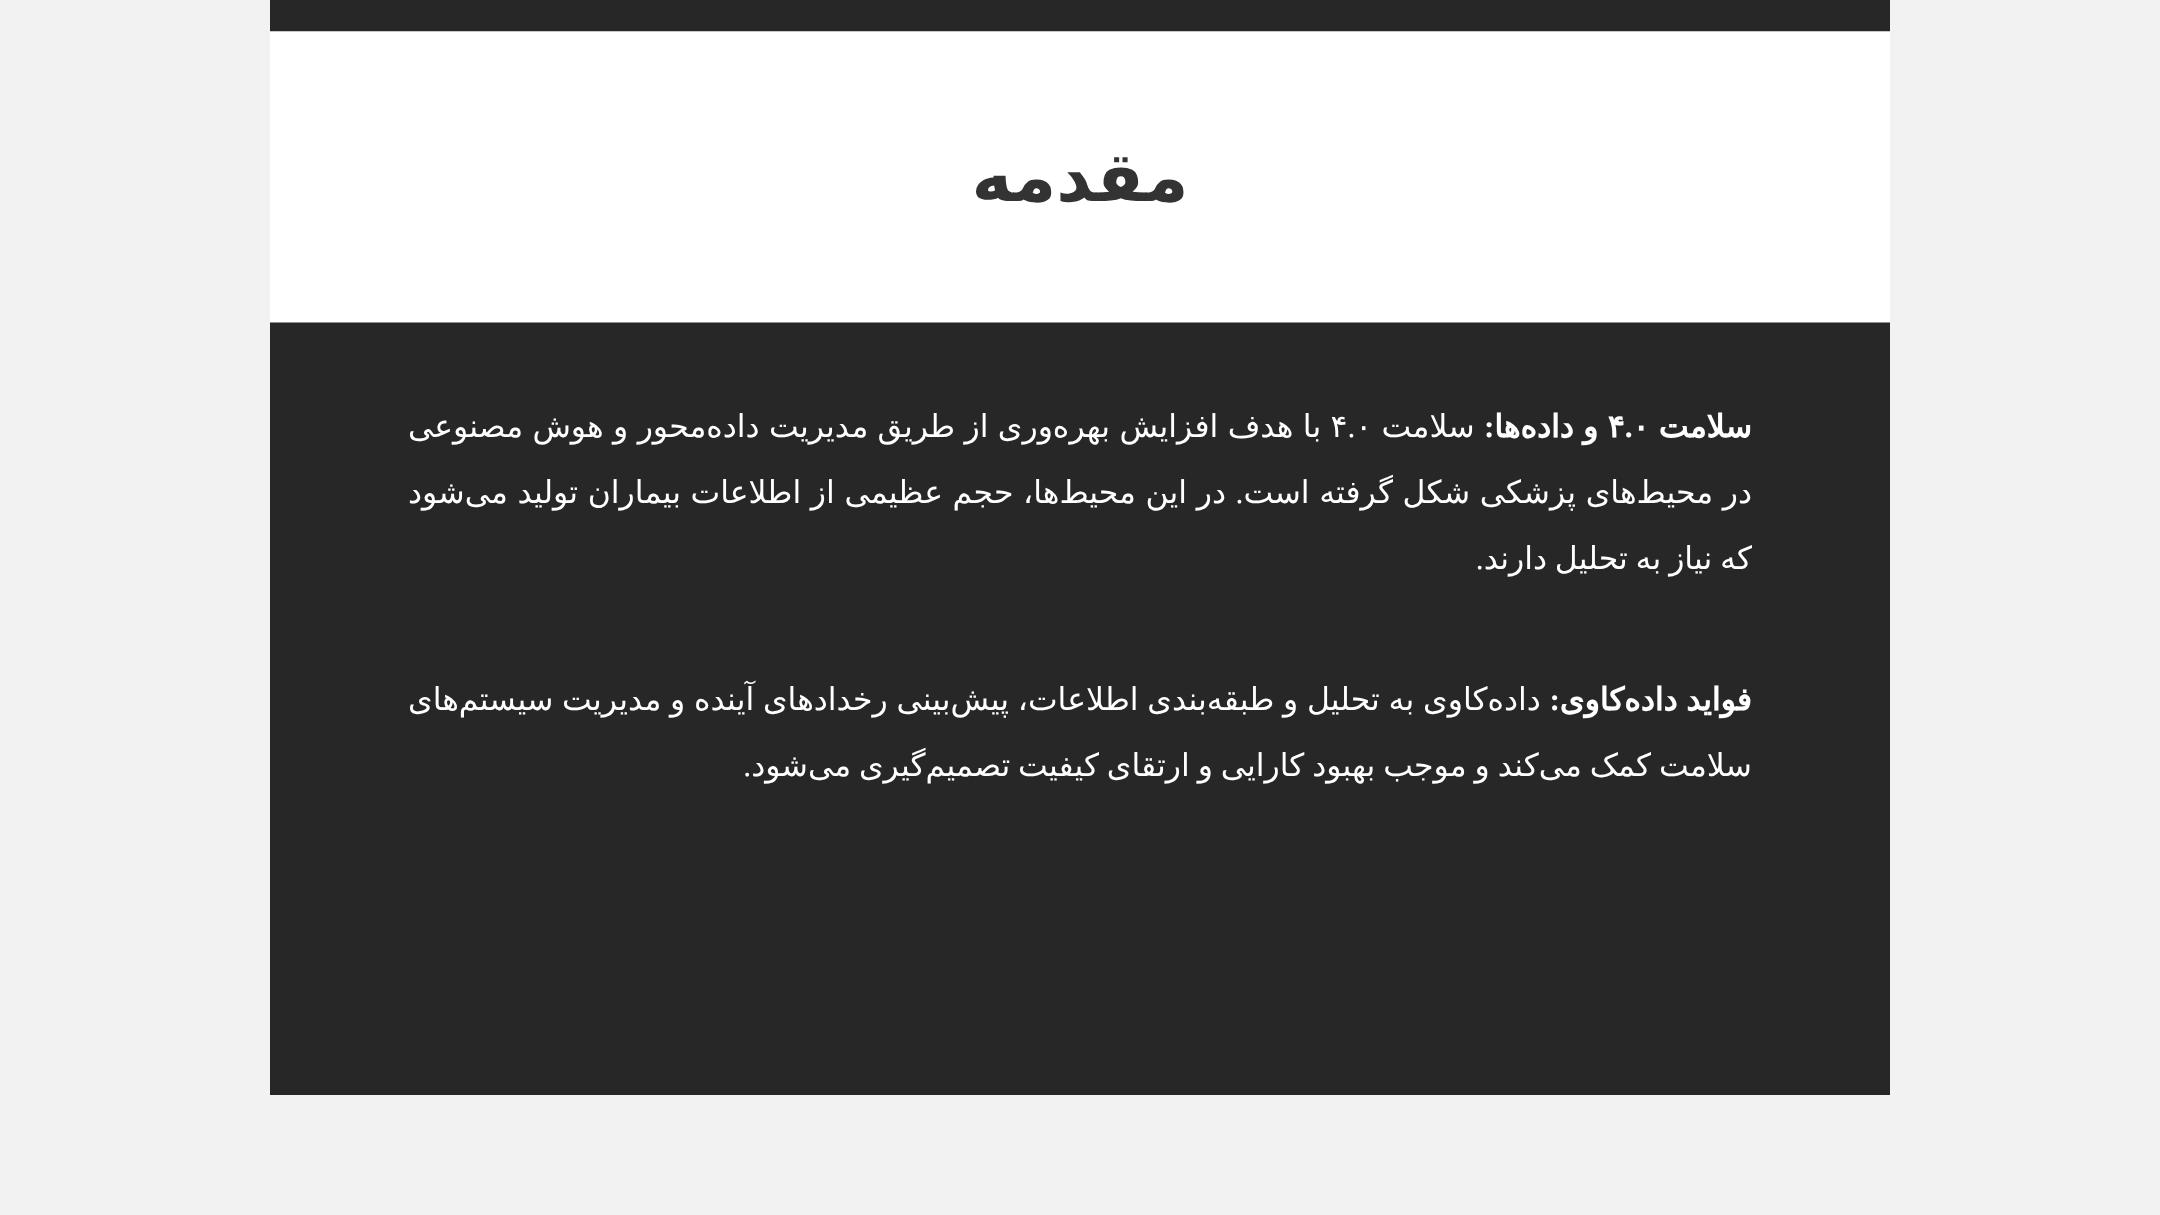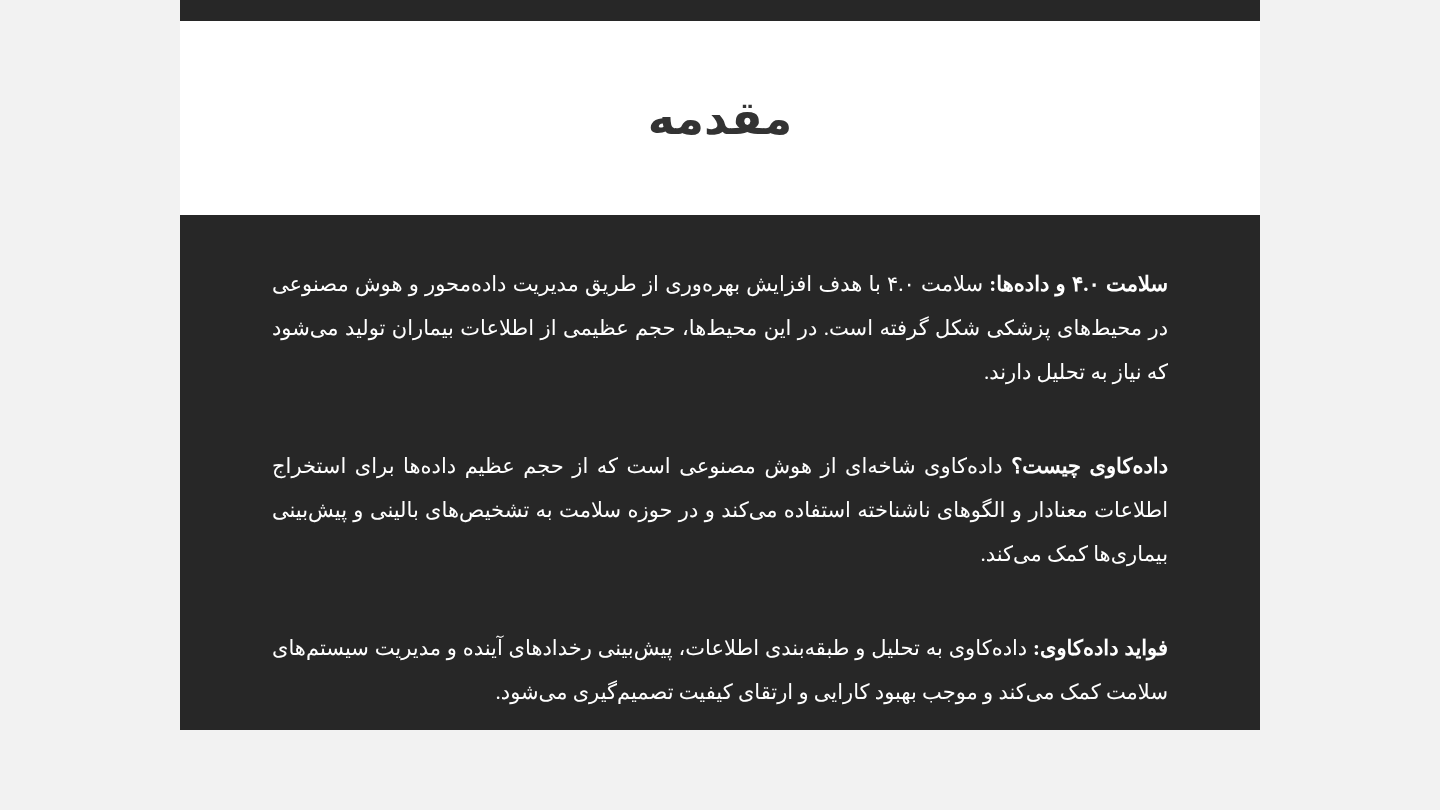--- a/index.html
+++ b/index.html
@@ -78,20 +78,19 @@
     <div class="prev-slide-edge"></div>
 
     <section class="title-slide">
       <h1 class="slide-title" dir="rtl">مقدمه</h1>
     </section>
 
     <section class="content-slide">
 
       <p class="para"><b class="para-lead">سلامت ۴.۰ و داده‌ها:</b> <span>سلامت ۴.۰ با هدف افزایش بهره‌وری از طریق مدیریت داده‌محور و هوش مصنوعی در محیط‌های پزشکی شکل گرفته است. در این محیط‌ها، حجم عظیمی از اطلاعات بیماران تولید می‌شود که نیاز به تحلیل دارند.</span></p>
 
-      <p class="para"><b class="para-lead">داده‌کاوی چیست؟</b> <span>داده‌کاوی شاخه‌ای از هوش مصنوعی است که از حجم عظیم داده‌ها برای استخراج اطلاعات معنادار و الگوهای ناشناخته استفاده می‌کند و در حوزه سلامت به تشخیص‌های بالینی و پیش‌بینی بیماری‌ها کمک می‌کند.</span></p>
 
       <p class="para"><b class="para-lead">فواید داده‌کاوی:</b> <span>داده‌کاوی به تحلیل و طبقه‌بندی اطلاعات، پیش‌بینی رخدادهای آینده و مدیریت سیستم‌های سلامت کمک می‌کند و موجب بهبود کارایی و ارتقای کیفیت تصمیم‌گیری می‌شود.</span></p>
 
     </section>
 
   </div>
 </div>
 
 </body></html>

